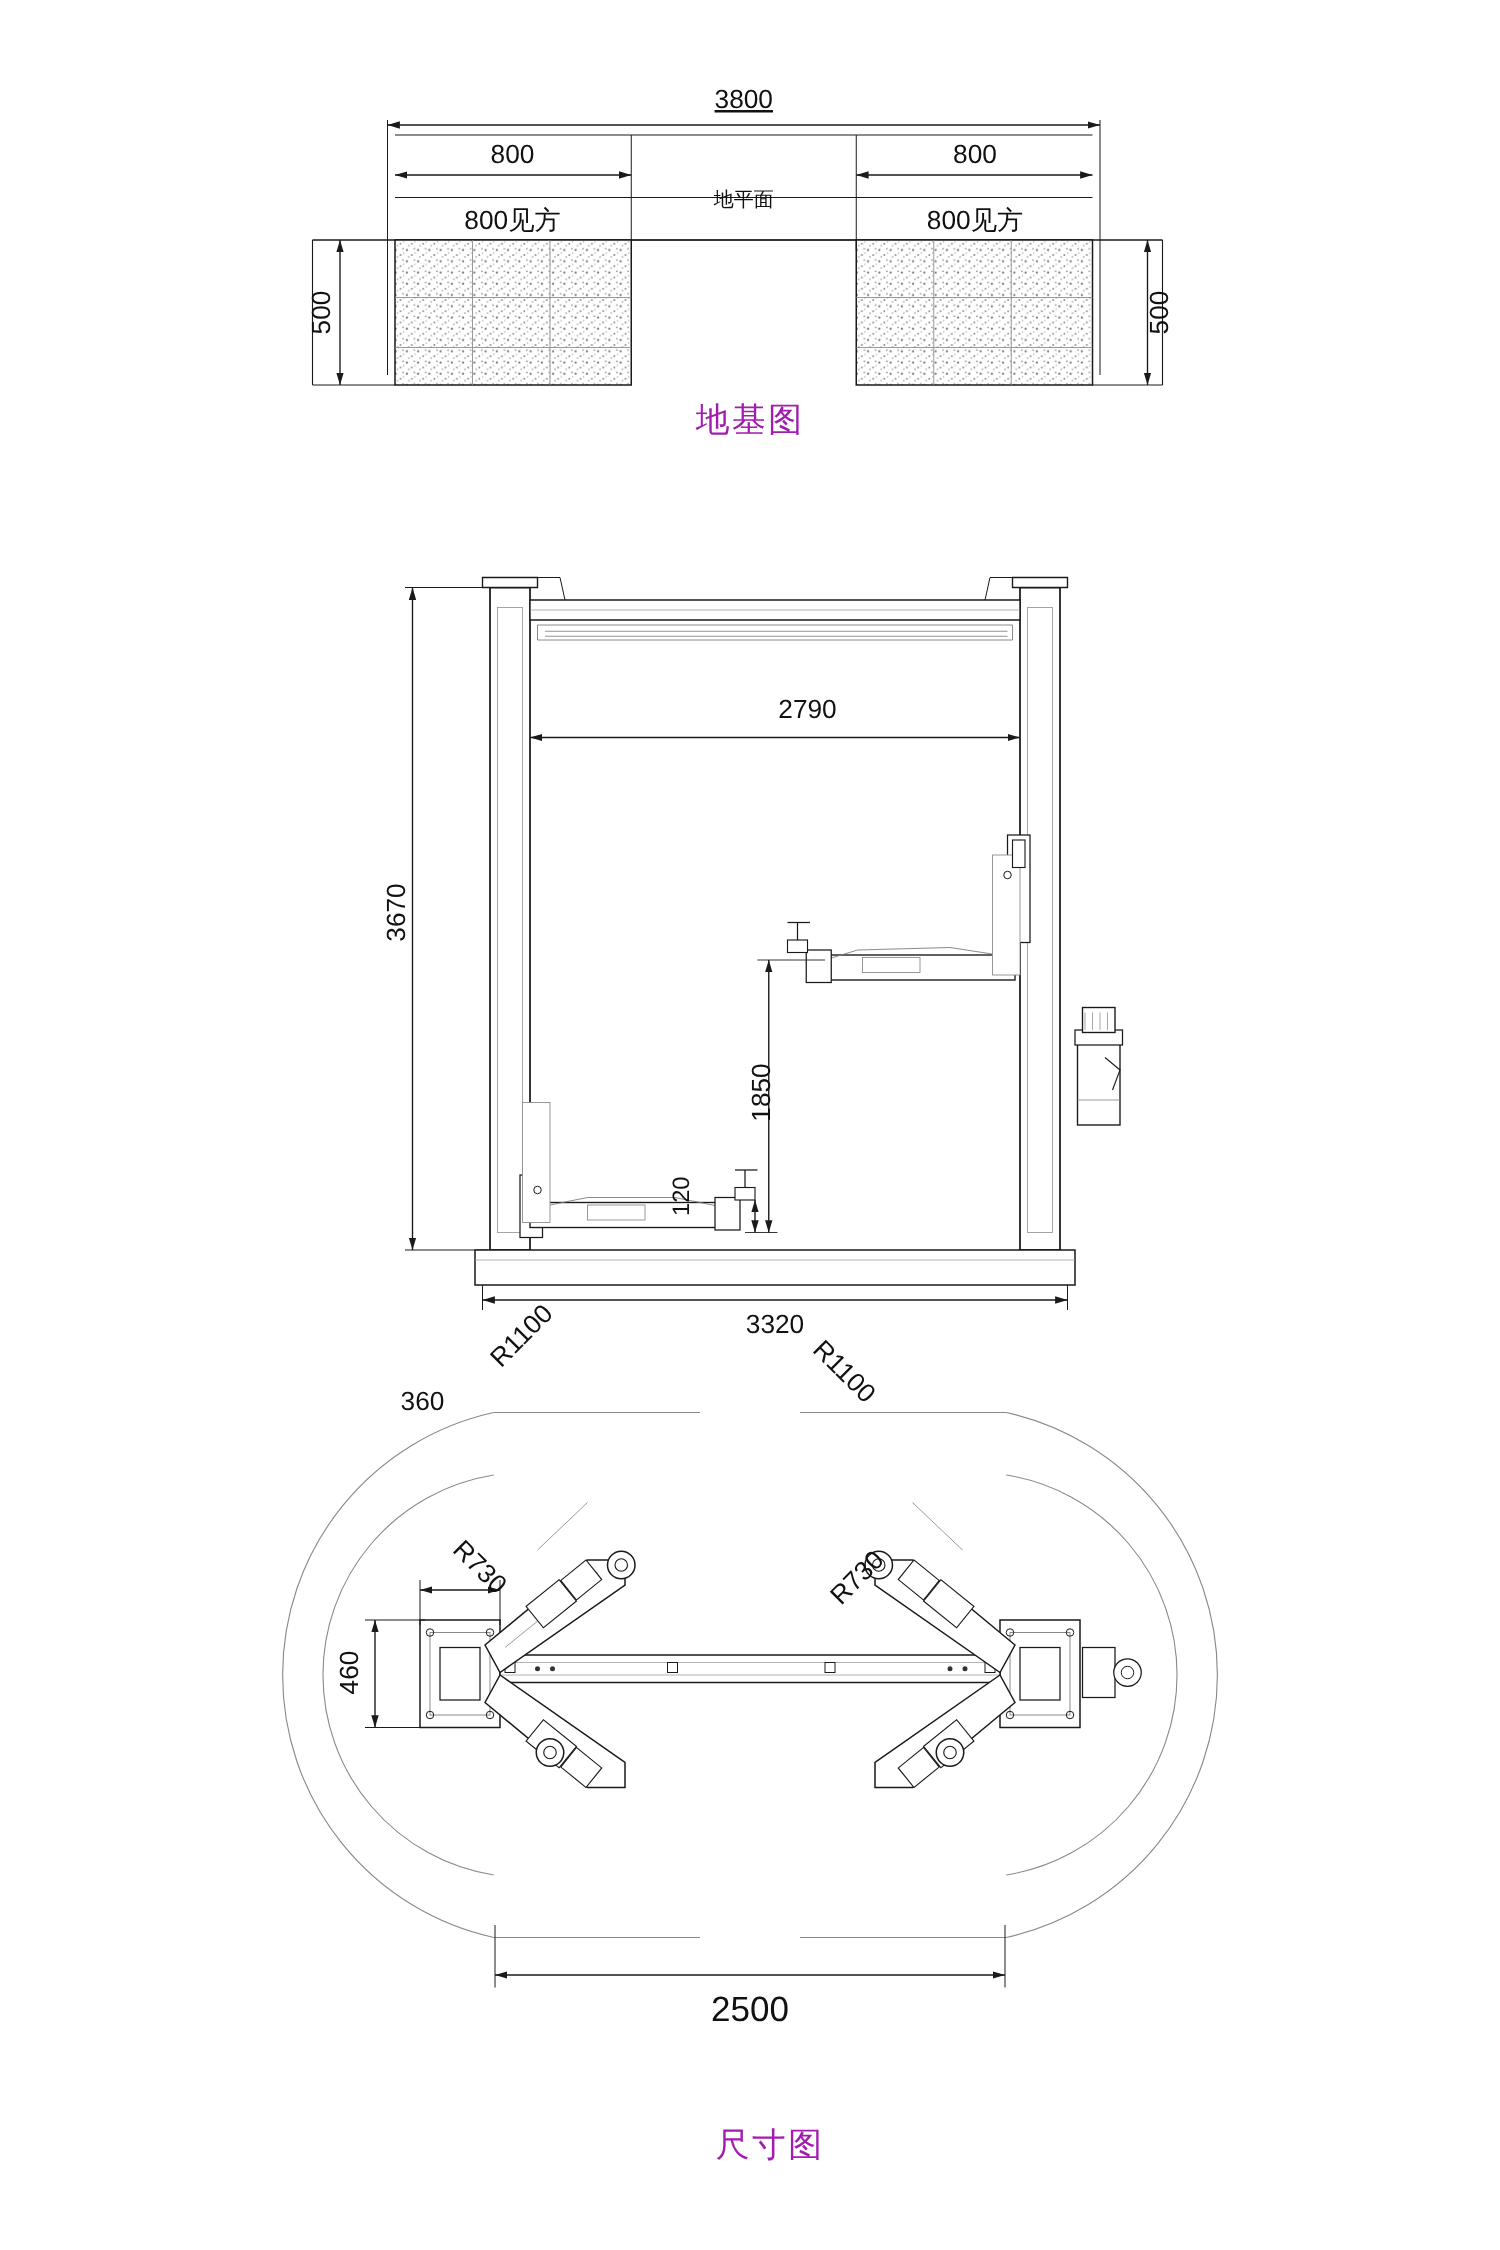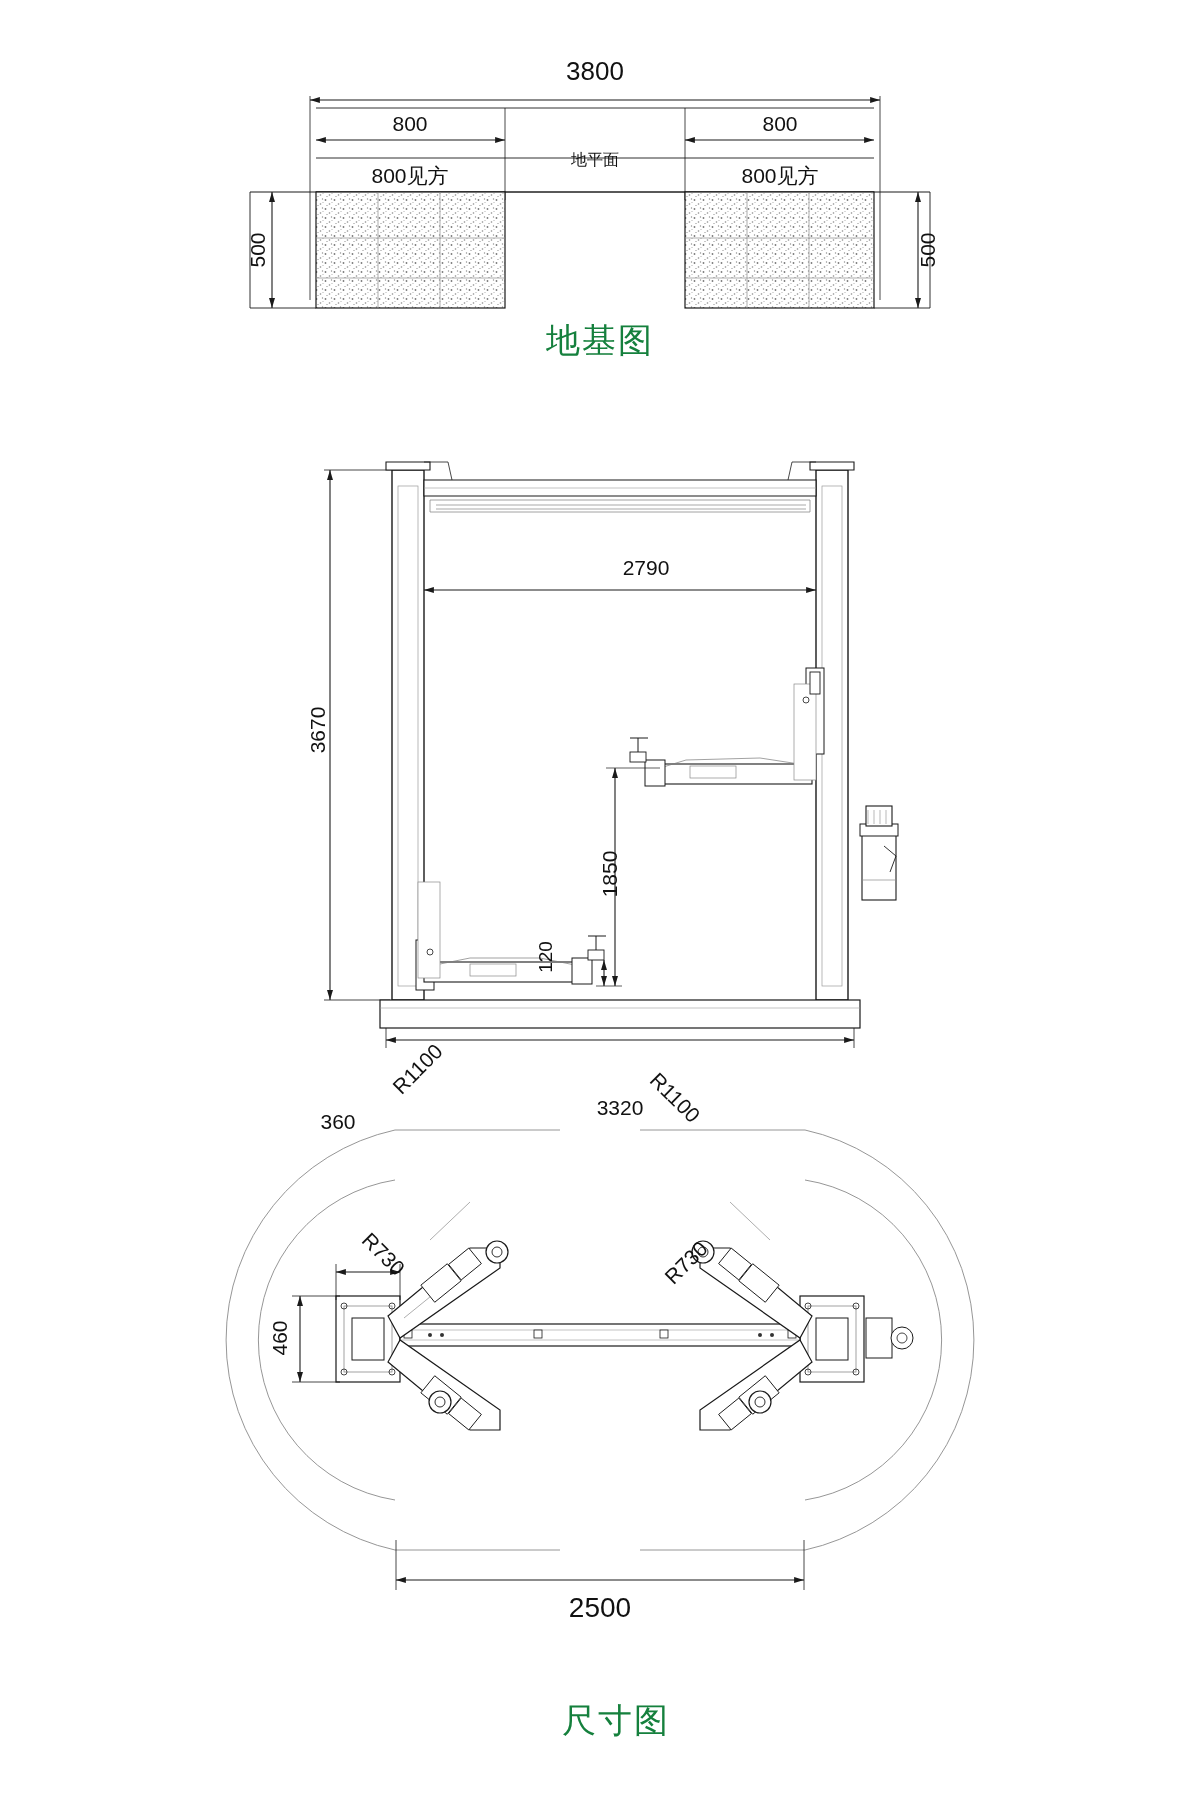--- a/index.html
+++ b/index.html
@@ -24,23 +24,23 @@
   svg.drawing {
     position: absolute;
     left: 0;
     top: 0;
     width: 1200px;
     height: 1800px;
   }
   .cap {
     position: absolute;
     text-align: center;
-    font-size: 34px;
+    font-size: 27px;
     letter-spacing: 2px;
-    color: #15803d;
+    color: #a21caf;
     white-space: nowrap;
   }
   .label {
     position: absolute;
     font-size: 19px;
     color: #111;
     white-space: nowrap;
   }
   .label.rot {
     transform: rotate(-90deg);
@@ -284,35 +284,35 @@
 
       <line x1="396" y1="1580" x2="804" y2="1580" stroke="#1a1a1a" stroke-width="1.1" marker-start="url(#arrR)" marker-end="url(#arrL)"></line>
       <line x1="396" y1="1540" x2="396" y2="1590" stroke="#1a1a1a" stroke-width="0.8"></line>
       <line x1="804" y1="1540" x2="804" y2="1590" stroke="#1a1a1a" stroke-width="0.8"></line>
 
       <path d="M430,1240 L470,1202" fill="none" stroke="#8a8a8a" stroke-width="0.7"></path>
       <path d="M770,1240 L730,1202" fill="none" stroke="#8a8a8a" stroke-width="0.7"></path>
     </g>
   </svg>
 
-  <div class="label center" style="left:555px; top:56px; width:80px; font-size:26px;">3800</div>
+  <div class="label center" style="left:555px; top:68px; width:80px; font-size:21px;text-decoration:underline;">3800</div>
   <div class="label center" style="left:370px; top:112px; width:80px; font-size:21px;">800</div>
   <div class="label center" style="left:740px; top:112px; width:80px; font-size:21px;">800</div>
   <div class="label center" style="left:350px; top:162px; width:120px; font-size:21px;">800见方</div>
   <div class="label center" style="left:720px; top:162px; width:120px; font-size:21px;">800见方</div>
   <div class="label center" style="left:535px; top:150px; width:120px; font-size:16px;">地平面</div>
   <div class="label rot center" style="left:228px; top:238px; width:60px; font-size:21px;">500</div>
   <div class="label rot center" style="left:898px; top:238px; width:60px; font-size:21px;">500</div>
   <div class="cap" style="left:500px; top:318px; width:200px;">地基图</div>
 
   <div class="label rot center" style="left:278px; top:718px; width:80px; font-size:21px;">3670</div>
   <div class="label center" style="left:606px; top:556px; width:80px; font-size:21px;">2790</div>
   <div class="label rot center" style="left:570px; top:862px; width:80px; font-size:21px;">1850</div>
   <div class="label rot center" style="left:516px; top:946px; width:60px; font-size:19px;">120</div>
-  <div class="label center" style="left:580px; top:1096px; width:80px; font-size:21px;">3320</div>
+  <div class="label center" style="left:580px; top:1048px; width:80px; font-size:21px;">3320</div>
 
   <div class="label" style="left:388px; top:1082px; font-size:21px; transform:rotate(-45deg); transform-origin:0 0;">R1100</div>
   <div class="label" style="left:662px; top:1068px; font-size:21px; transform:rotate(45deg); transform-origin:0 0;">R1100</div>
   <div class="label" style="left:374px; top:1228px; font-size:21px; transform:rotate(45deg); transform-origin:0 0;">R730</div>
   <div class="label" style="left:660px; top:1272px; font-size:21px; transform:rotate(-45deg); transform-origin:0 0;">R730</div>
   <div class="label center" style="left:308px; top:1110px; width:60px; font-size:21px;">360</div>
   <div class="label rot center" style="left:250px; top:1326px; width:60px; font-size:21px;">460</div>
   <div class="label center" style="left:560px; top:1592px; width:80px; font-size:28px;">2500</div>
   <div class="cap" style="left:516px; top:1500px; width:200px; top:1698px;">尺寸图</div>
 

